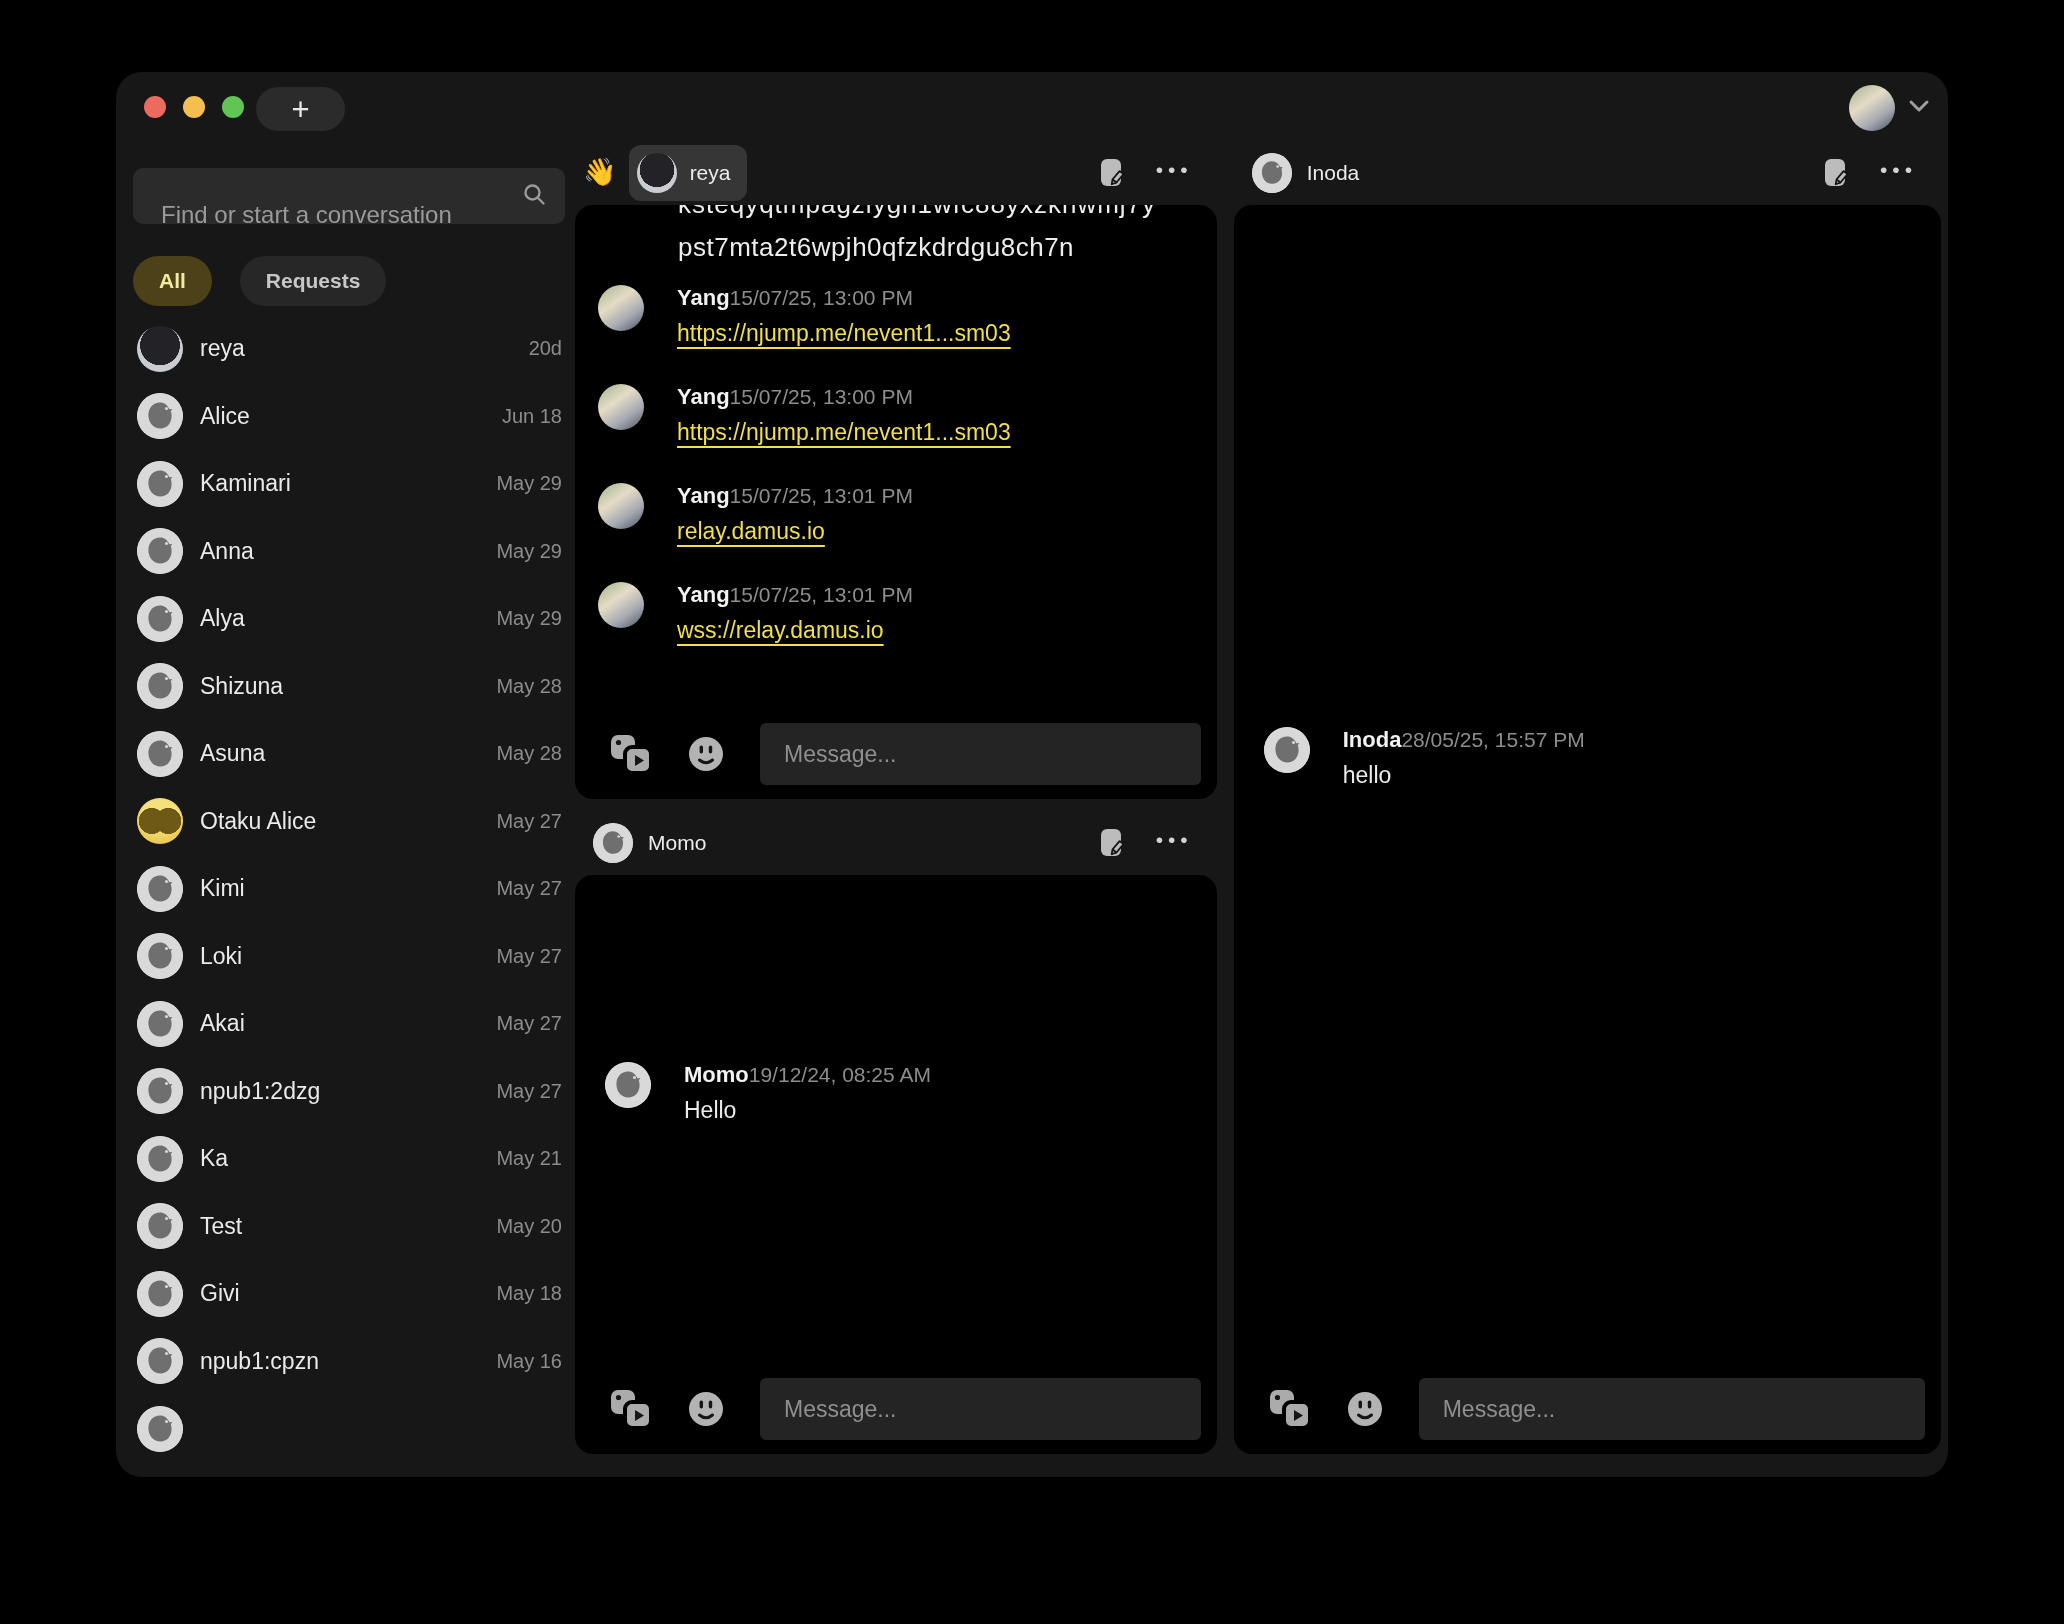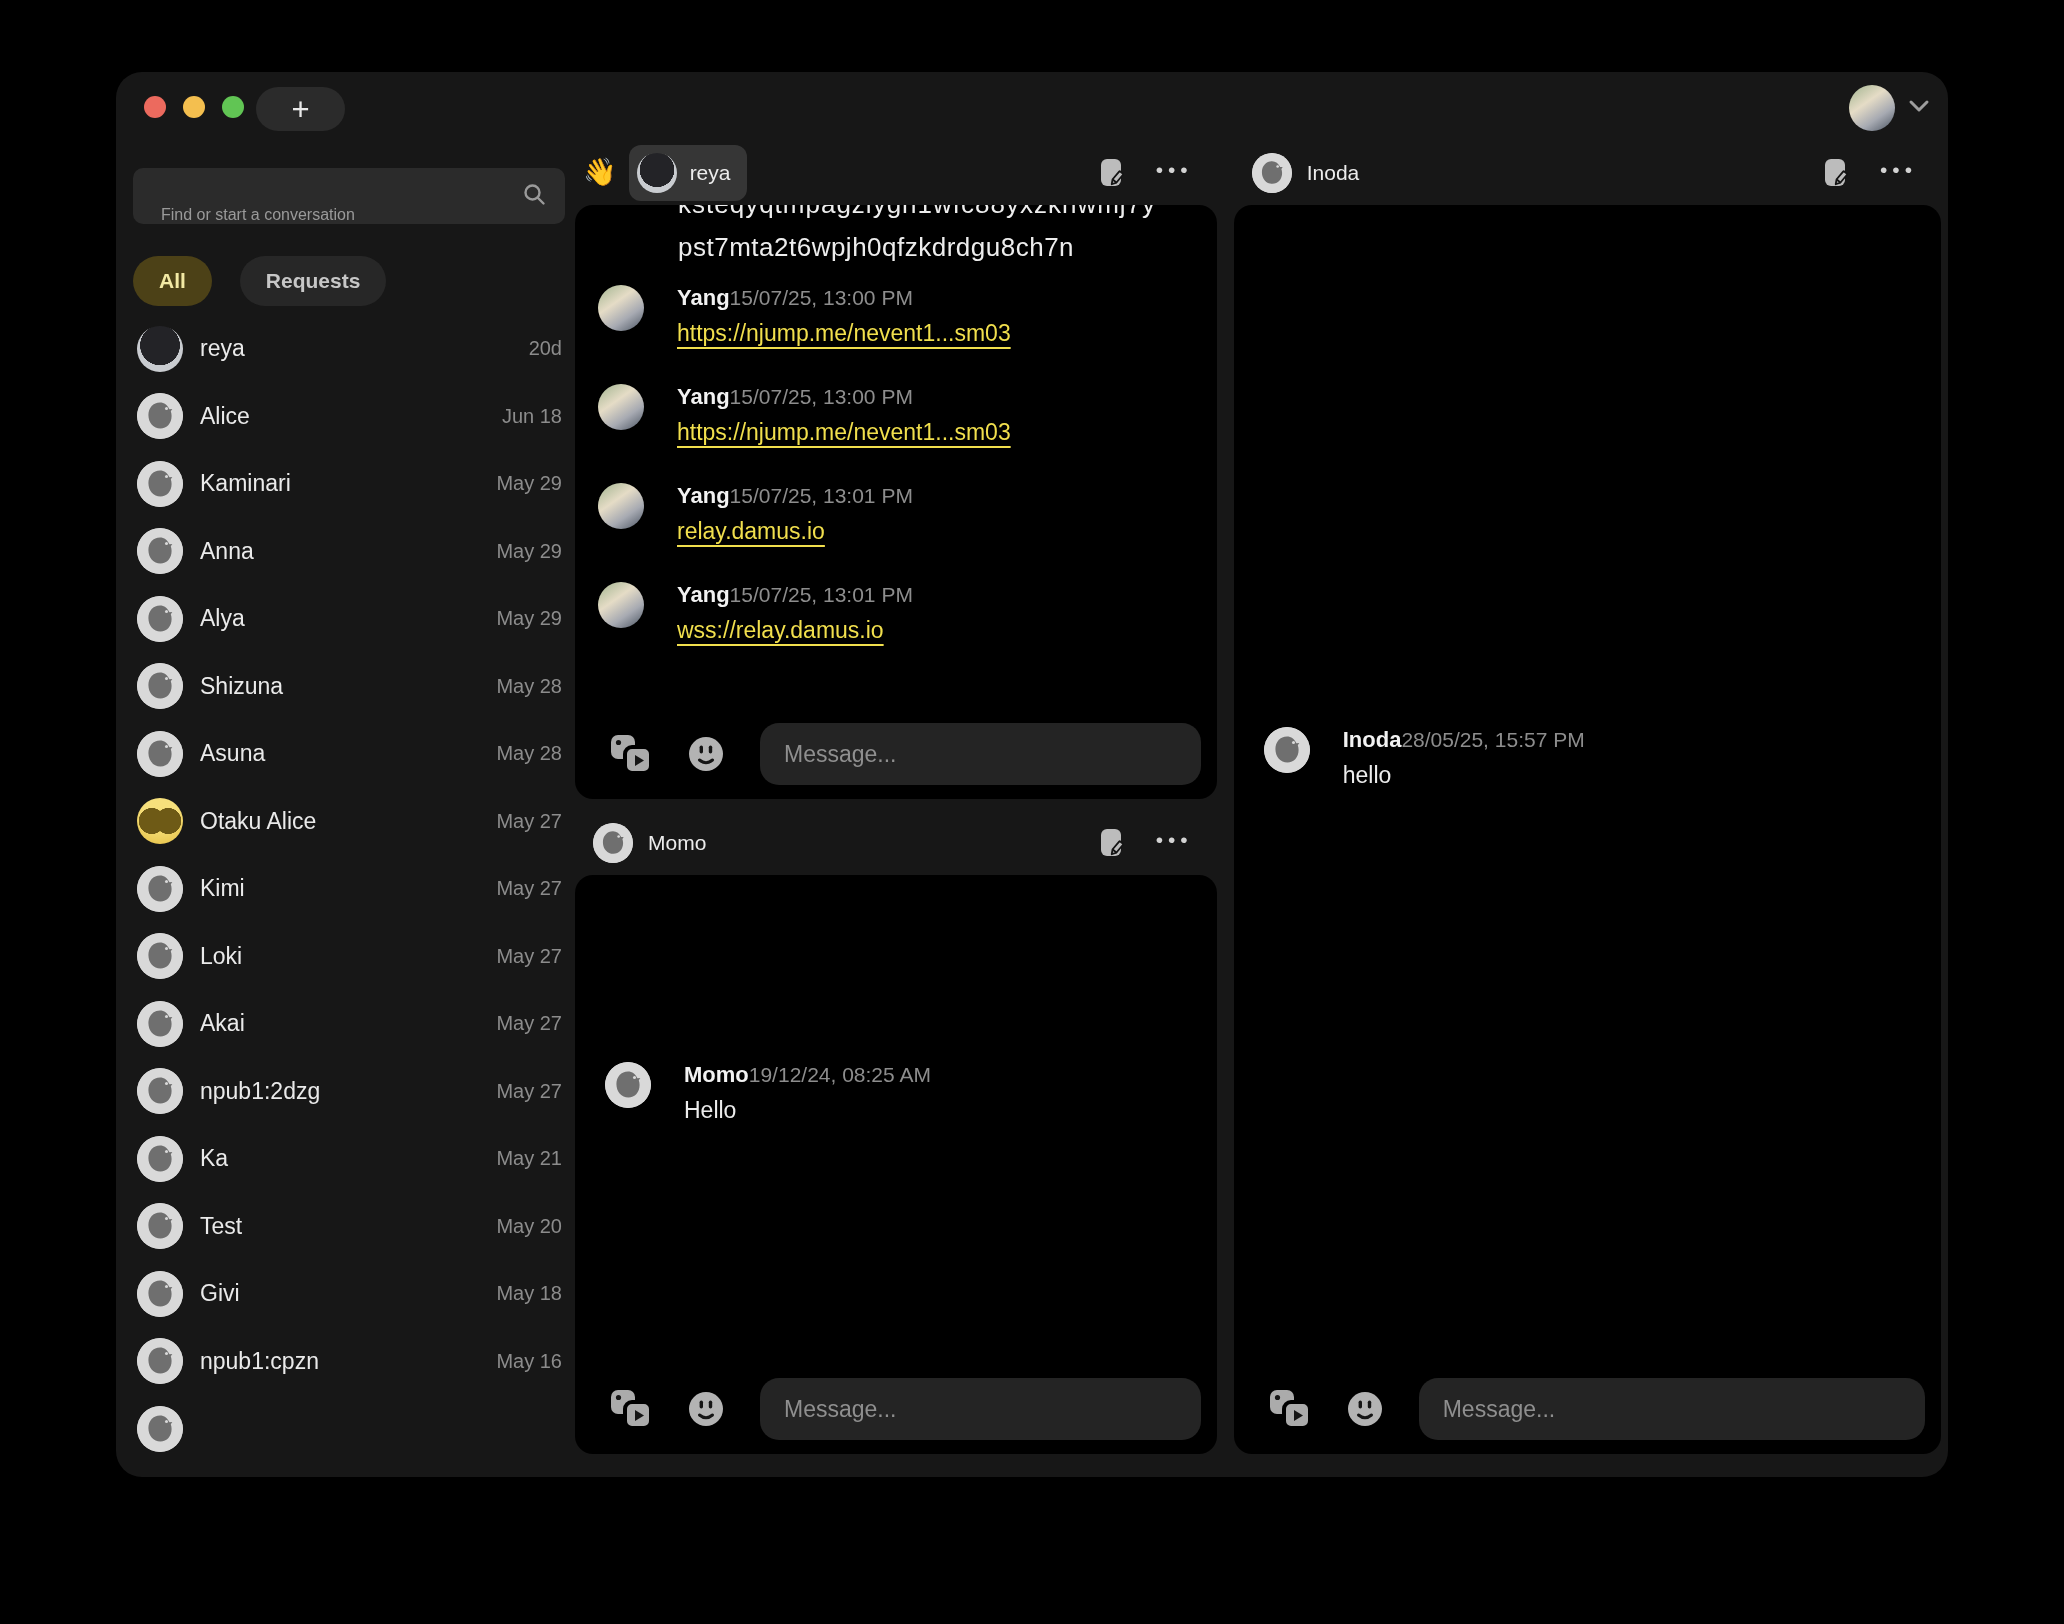--- a/index.html
+++ b/index.html
@@ -19,21 +19,21 @@
   .av-default{background:#d9d9d9;}
   .av-default svg{display:block;width:100%;height:100%;}
   .av-okok{background:linear-gradient(135deg,#7a584a 0%,#b88a66 30%,#e3cdb8 55%,#8c6a52 75%,#3e2c22 100%);}
   .av-reya{background:radial-gradient(circle at 50% 42%,#232327 0 56%,#c9ccd0 57%);}
   .av-yang{background:linear-gradient(145deg,#9fb28d 0%,#e5dcc6 38%,#a7aab2 68%,#46505e 100%);}
   .av-otaku{background:radial-gradient(circle at 32% 50%,#6e5a16 0 33%,rgba(0,0,0,0) 34%),radial-gradient(circle at 68% 50%,#6e5a16 0 33%,rgba(0,0,0,0) 34%),radial-gradient(circle at 50% 28%,#f6e07c 0 40%,#e5bf41 100%);}
 
   
   .sidebar{position:absolute;left:17px;top:70px;width:432px;bottom:0;overflow:hidden;}
   .search-box{margin-top:26px;height:56px;background:#2b2b2b;border-radius:10px;display:flex;align-items:center;padding:0 18px 0 26px;}
-  .search-box input{flex:1;min-width:0;background:transparent;border:none;outline:none;color:#e8e8e8;font-size:16px;font-family:inherit;margin-top:38px;}
+  .search-box input{flex:1;min-width:0;background:transparent;border:none;outline:none;color:#e8e8e8;font-size:24px;font-family:inherit;margin-top:38px;}
   .search-box input::placeholder{color:#9a9a9a;}
   .tabs{margin-top:32px;display:flex;gap:28px;}
   .tab{height:50px;border-radius:25px;display:flex;align-items:center;padding:0 26px;font-size:21px;font-weight:700;cursor:default;}
   .tab.active{background:#4c4117;color:#f2e9a4;}
   .tab.inactive{background:#272727;color:#c7c7c7;}
   .conv-list{margin-top:9px;}
   .conv-row{height:67.5px;display:flex;align-items:center;}
   .conv-row .avatar{width:46px;height:46px;margin-left:4px;}
   .conv-name{margin-left:17px;font-size:23px;color:#eaeaea;white-space:nowrap;}
   .conv-date{margin-left:auto;margin-right:3px;font-size:20px;color:#8c8c8c;white-space:nowrap;}
@@ -72,21 +72,21 @@
   .msg-author{font-size:22px;font-weight:700;color:#f2f2f2;}
   .msg-time{font-size:21px;color:#8d8d8d;}
   .msg-text{margin-top:9px;font-size:23px;color:#ececec;}
   .msg-text.link{color:#f1df4d;text-decoration:underline;text-underline-offset:6px;cursor:pointer;}
 
   
   .input-row{margin-top:auto;display:flex;align-items:center;padding:0 16px 14px 33px;}
   .icon-btn{display:flex;align-items:center;justify-content:center;}
   .icon-media{margin-right:31px;}
   .icon-emoji{margin-right:33px;}
-  .msg-input{flex:1;min-width:0;height:62px;background:#242424;border:none;border-radius:19px;outline:none;color:#e8e8e8;font-size:23px;padding:0 24px;font-family:inherit;}
+  .msg-input{flex:1;min-width:0;height:62px;background:#242424;border:none;border-radius:6px;outline:none;color:#e8e8e8;font-size:23px;padding:0 24px;font-family:inherit;}
   .msg-input::placeholder{color:#8f8f8f;}
 </style>
 </head>
 <body>
 
 <div class="window">
 
   <div class="titlebar">
     <div class="lights">
       <div class="light red"></div>

